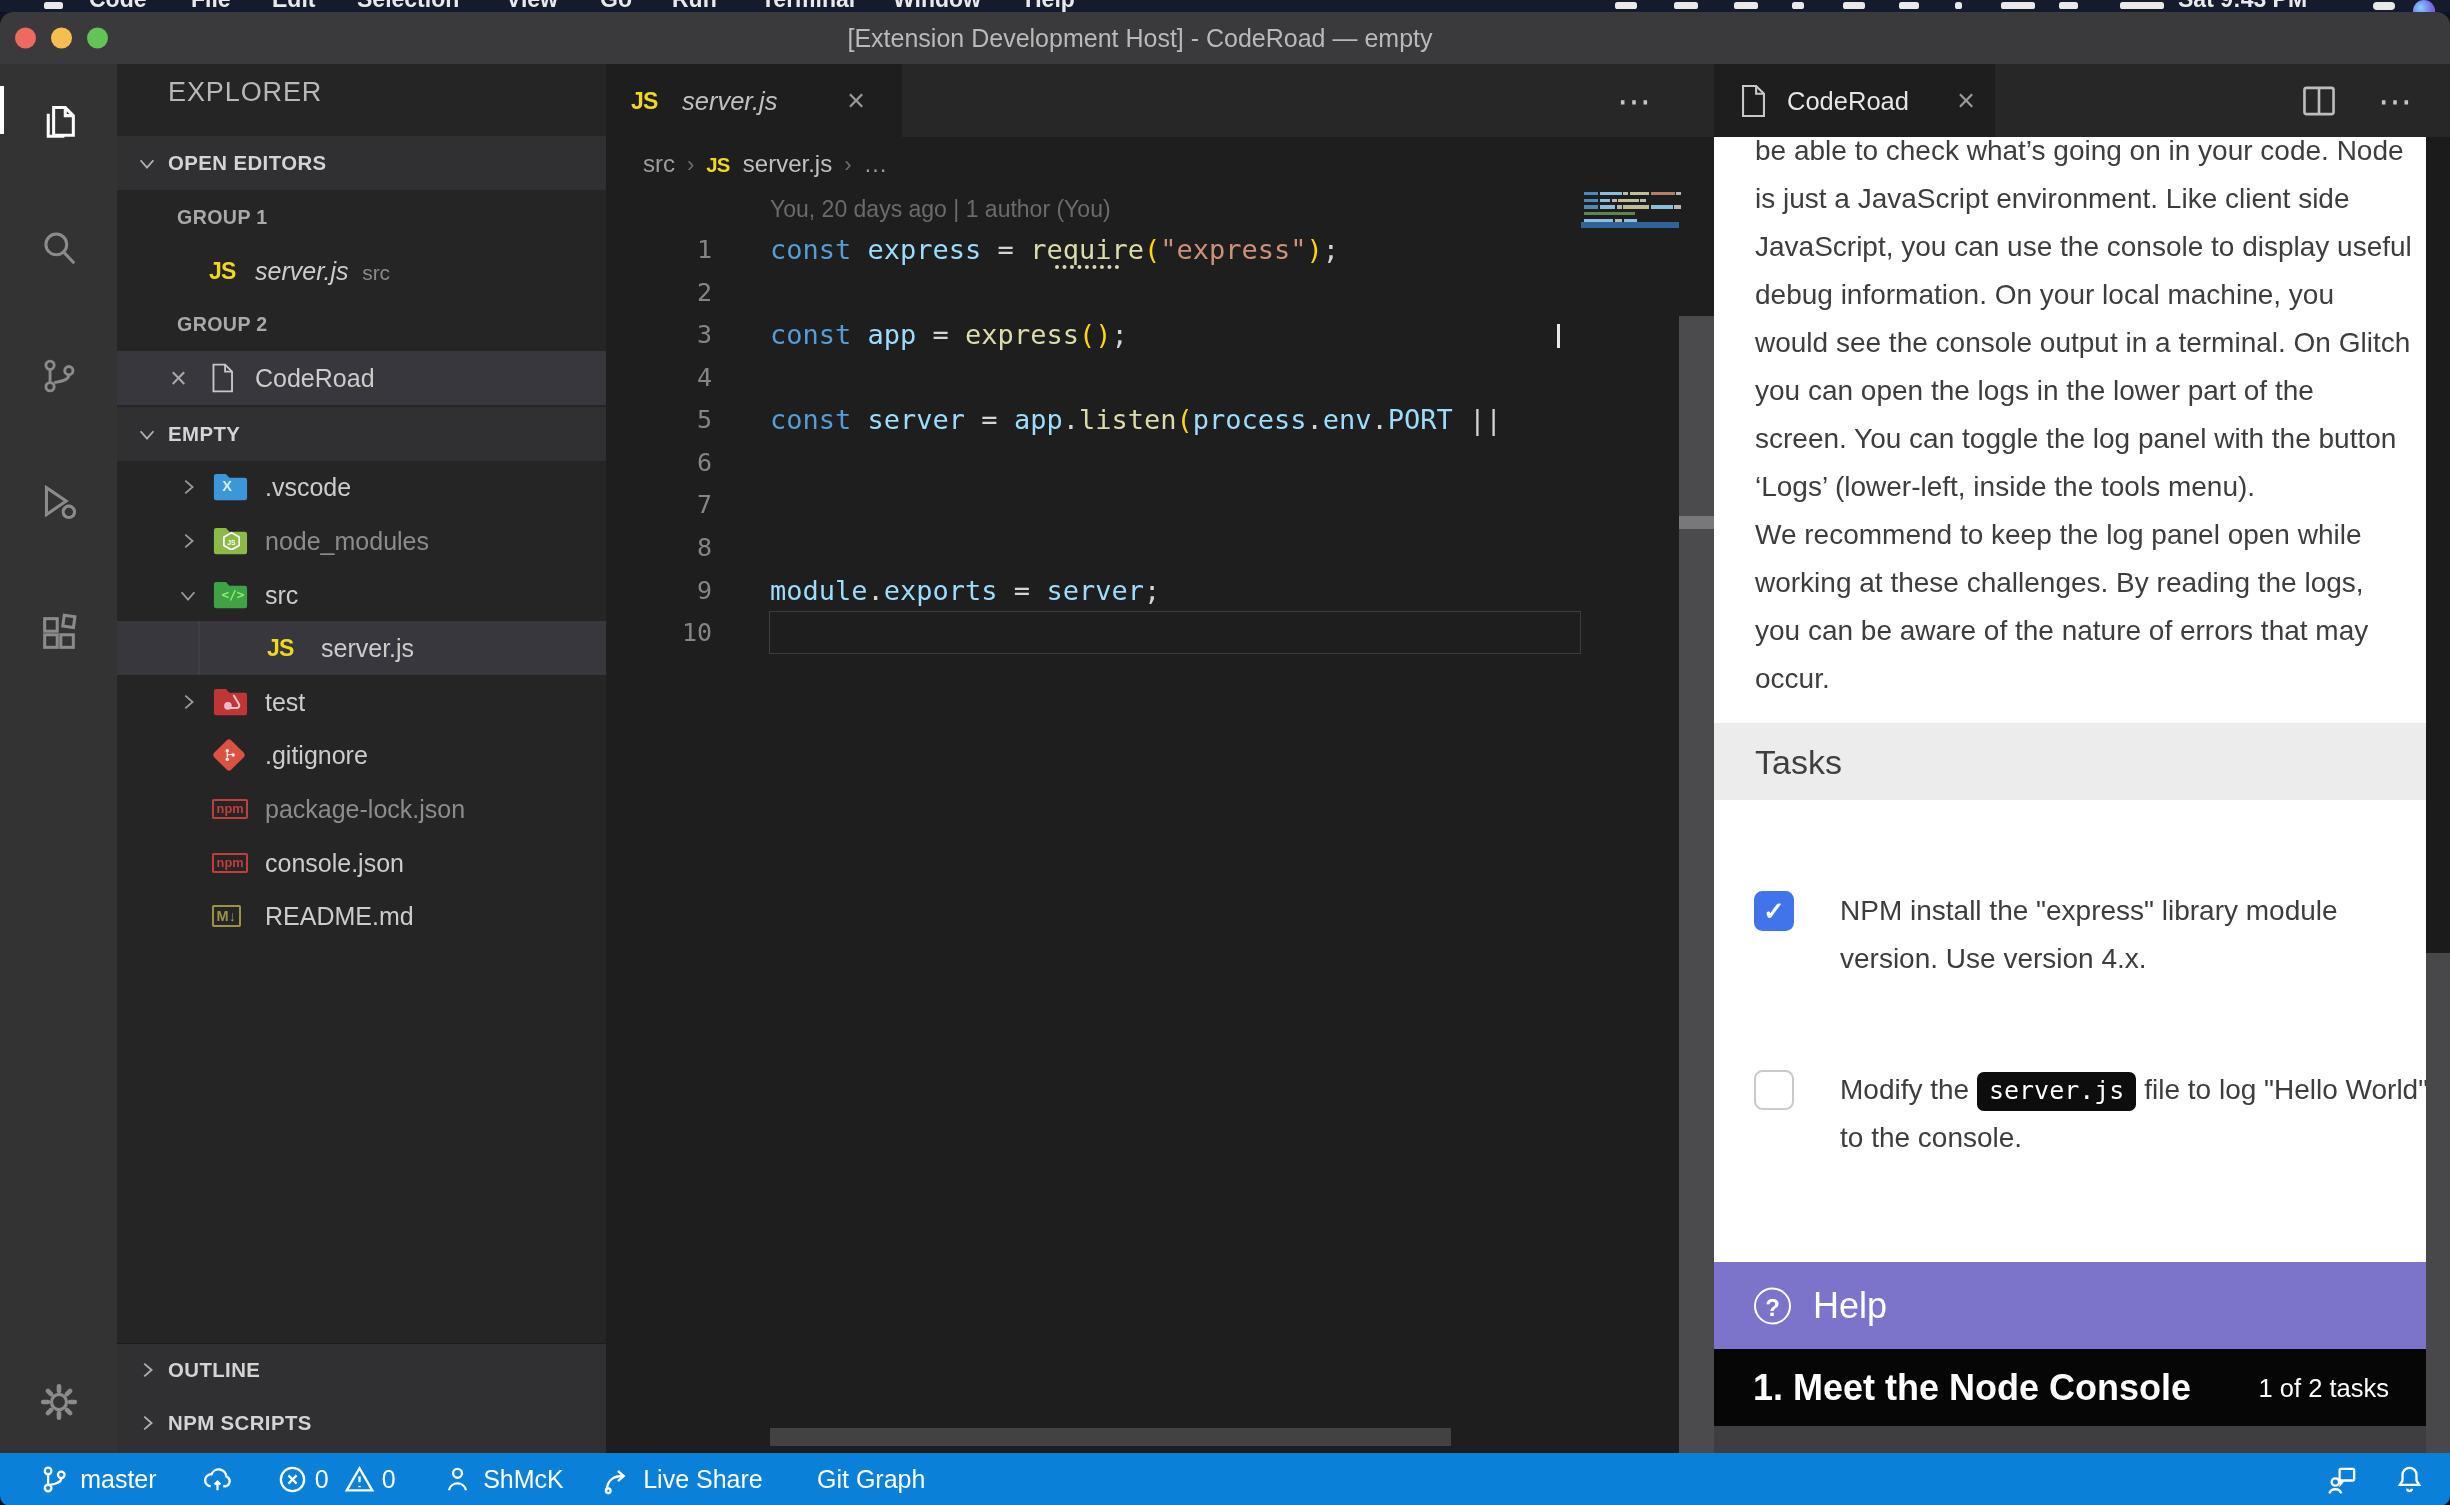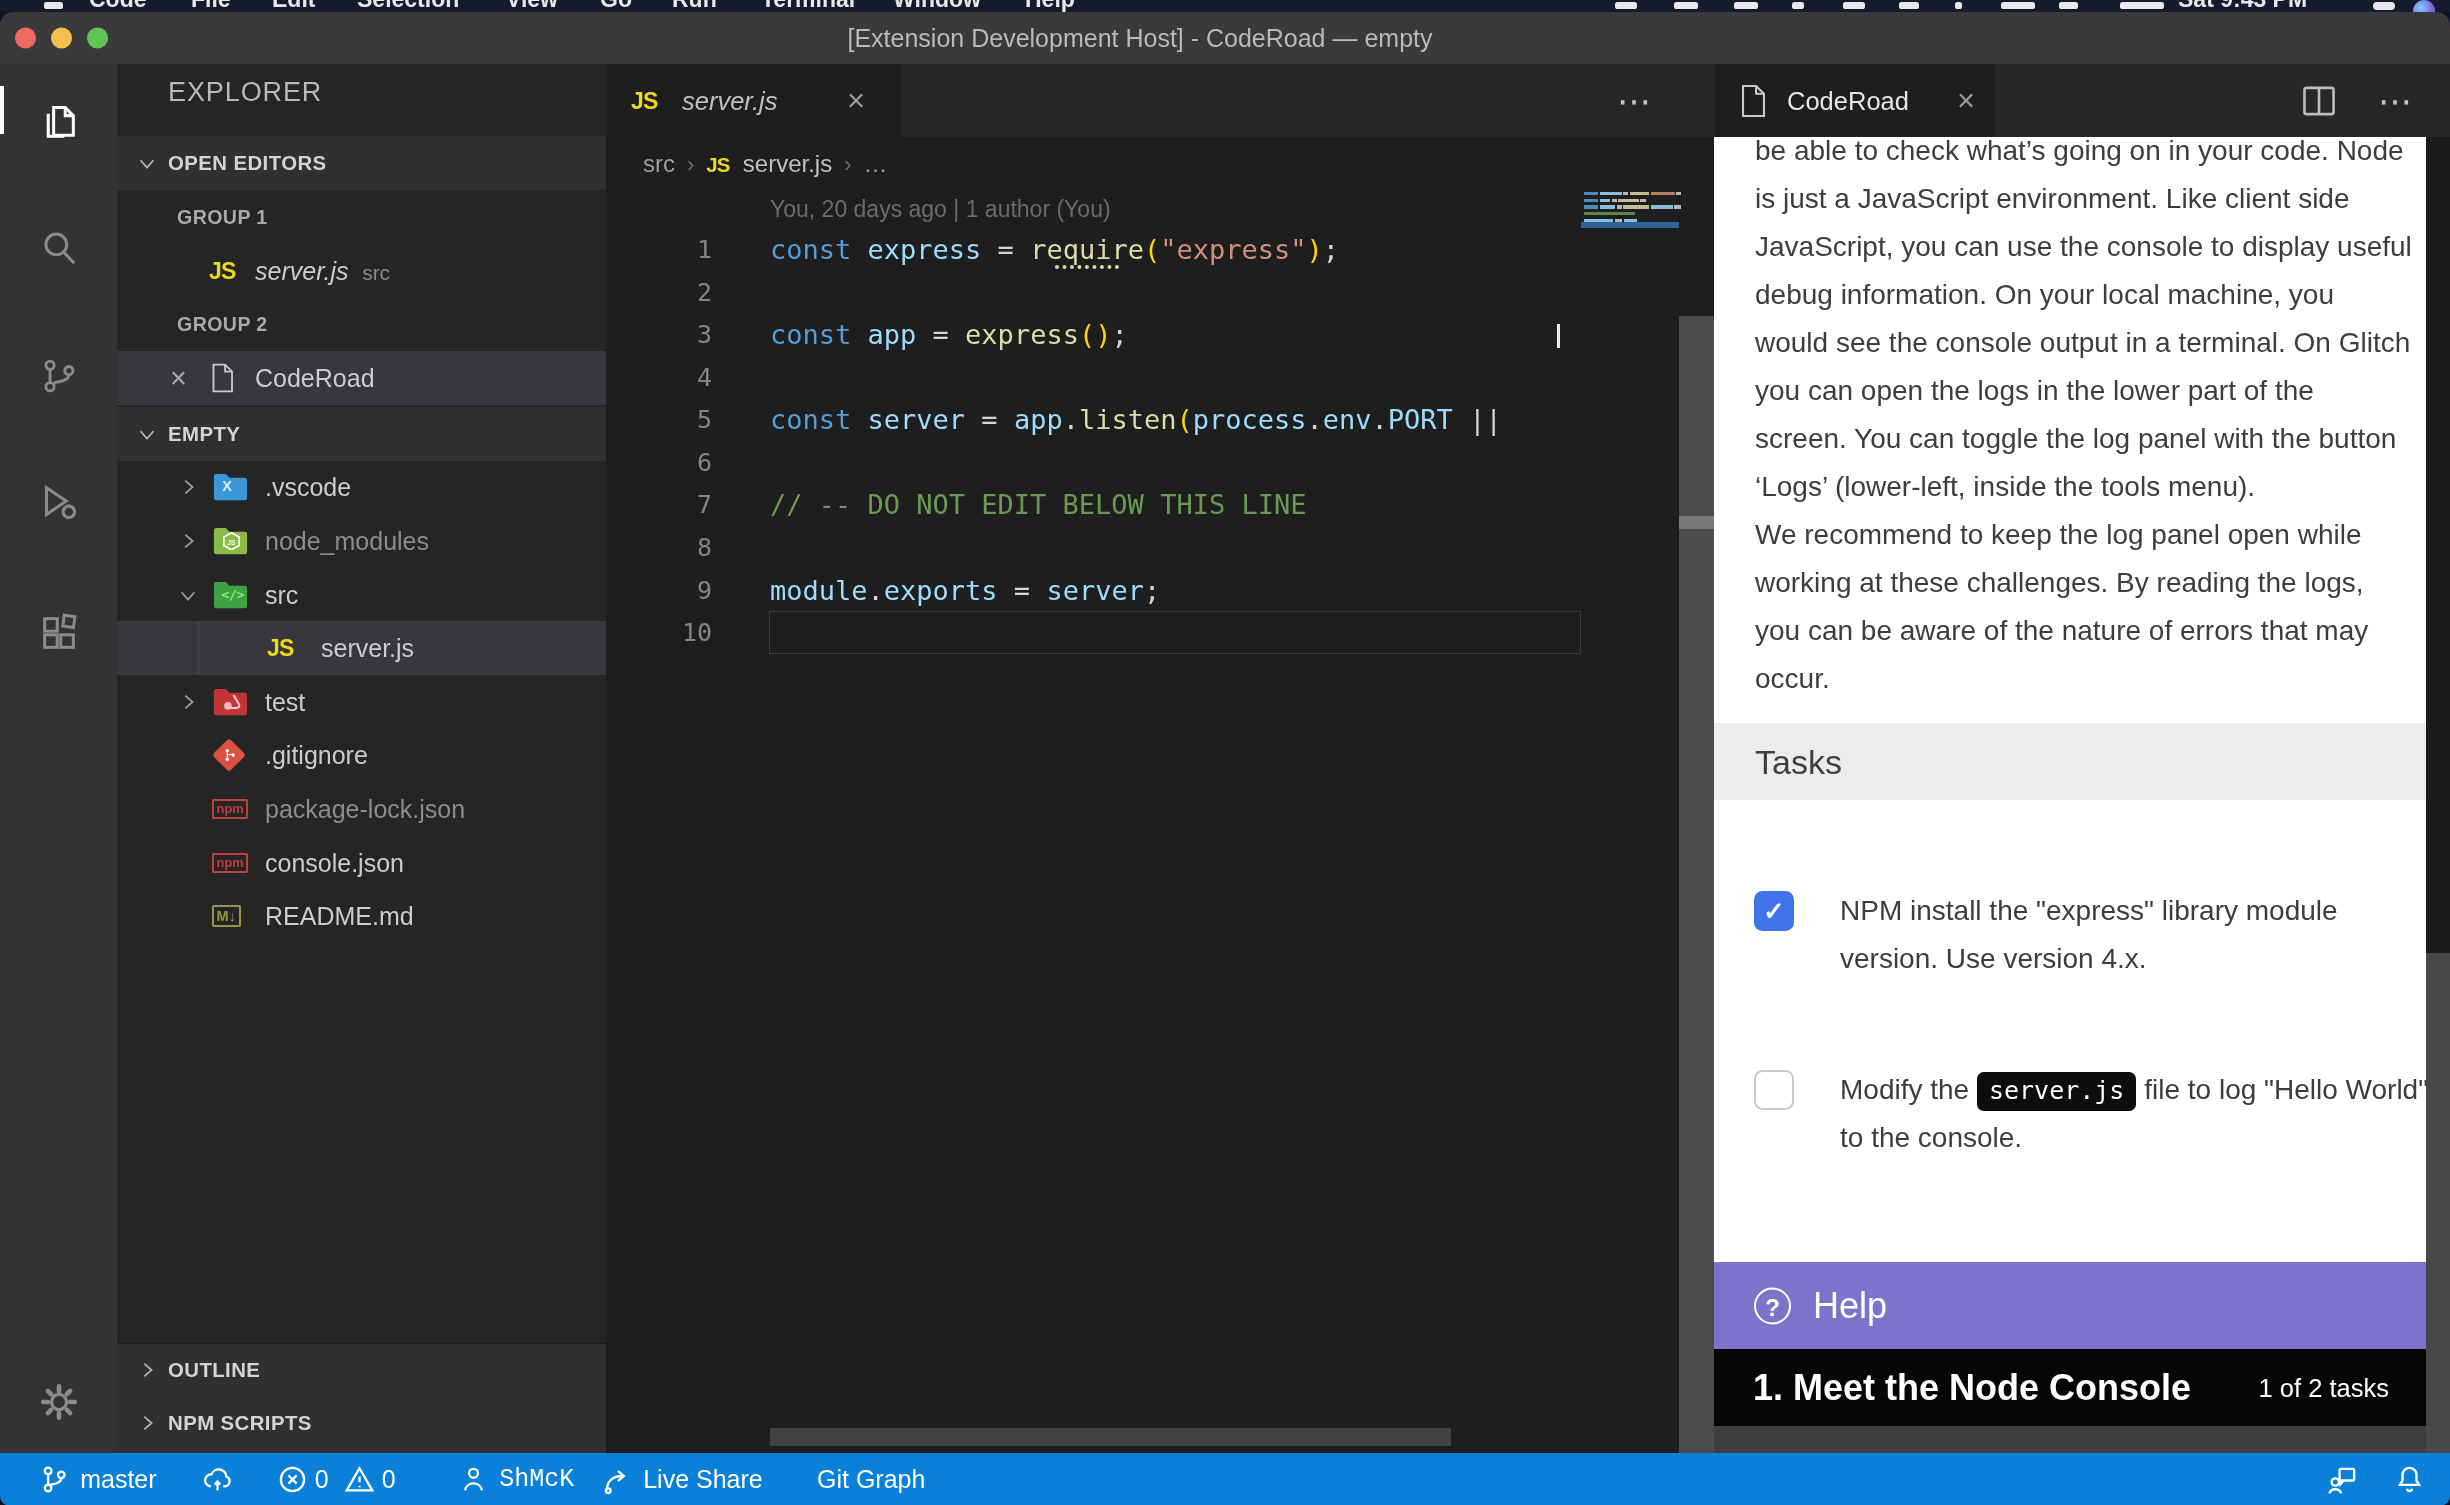--- a/index.html
+++ b/index.html
@@ -384,21 +384,20 @@
               <div class="cl" style="top:208px;">
                 <span class="num">5</span>
                 <span class="src"><span class="tk-kw">const</span><span class="tk-pl"> </span><span class="tk-vr">server</span><span class="tk-pl"> = </span><span class="tk-vr">app</span><span class="tk-pl">.</span><span class="tk-fn">listen</span><span class="tk-pr">(</span><span class="tk-vr">process</span><span class="tk-pl">.</span><span class="tk-vr">env</span><span class="tk-pl">.</span><span class="tk-vr">PORT</span><span class="tk-pl"> ||</span></span>
               </div>
               <div class="cl" style="top:251px;">
                 <span class="num">6</span>
                 <span class="src"></span>
               </div>
               <div class="cl" style="top:293px;">
                 <span class="num">7</span>
-                <span class="src"><span class="tk-cm">// -- DO NOT EDIT BELOW THIS LINE</span></span>
               </div>
               <div class="cl" style="top:336px;">
                 <span class="num">8</span>
                 <span class="src"></span>
               </div>
               <div class="cl" style="top:379px;">
                 <span class="num">9</span>
                 <span class="src"><span class="tk-vr">module</span><span class="tk-pl">.</span><span class="tk-vr">exports</span><span class="tk-pl"> = </span><span class="tk-vr">server</span><span class="tk-pl">;</span></span>
               </div>
               <div id="curline" style="top:421px;"></div>
@@ -536,21 +535,21 @@
             <path d="M5.9 5.9l4.2 4.2M10.1 5.9l-4.2 4.2"></path>
           </svg>
         <span>0</span>
         <svg viewBox="0 0 16 16" fill="none" stroke="#fff" stroke-width="1.2" style="margin-left:8.5px;">
             <path d="M8 2.2L14.6 13.6H1.4z"></path>
             <path d="M8 6.4v3"></path>
             <path d="M8 11.3v.7"></path>
           </svg>
         <span>0</span>
       </span>
-      <span class="sbitem" style="left:458px;font-family:Liberation Mono, monospace;">
+      <span class="sbitem" style="left:442px;">
         <svg viewBox="0 0 16 16" fill="none" stroke="#fff" stroke-width="1.2">
             <circle cx="8" cy="4.8" r="2.3"></circle>
             <path d="M3.6 13.6a4.5 4.5 0 0 1 8.8 0"></path>
           </svg>
         <span>ShMcK</span>
       </span>
       <span class="sbitem" style="left:602px;">
         <svg viewBox="0 0 16 16" fill="none" stroke="#fff" stroke-width="1.2">
             <path d="M2.5 13.5C2.5 8 6.5 6.2 10.8 6.2"></path>
             <path d="M8.2 3.6l3 2.6-3 2.6"></path>

